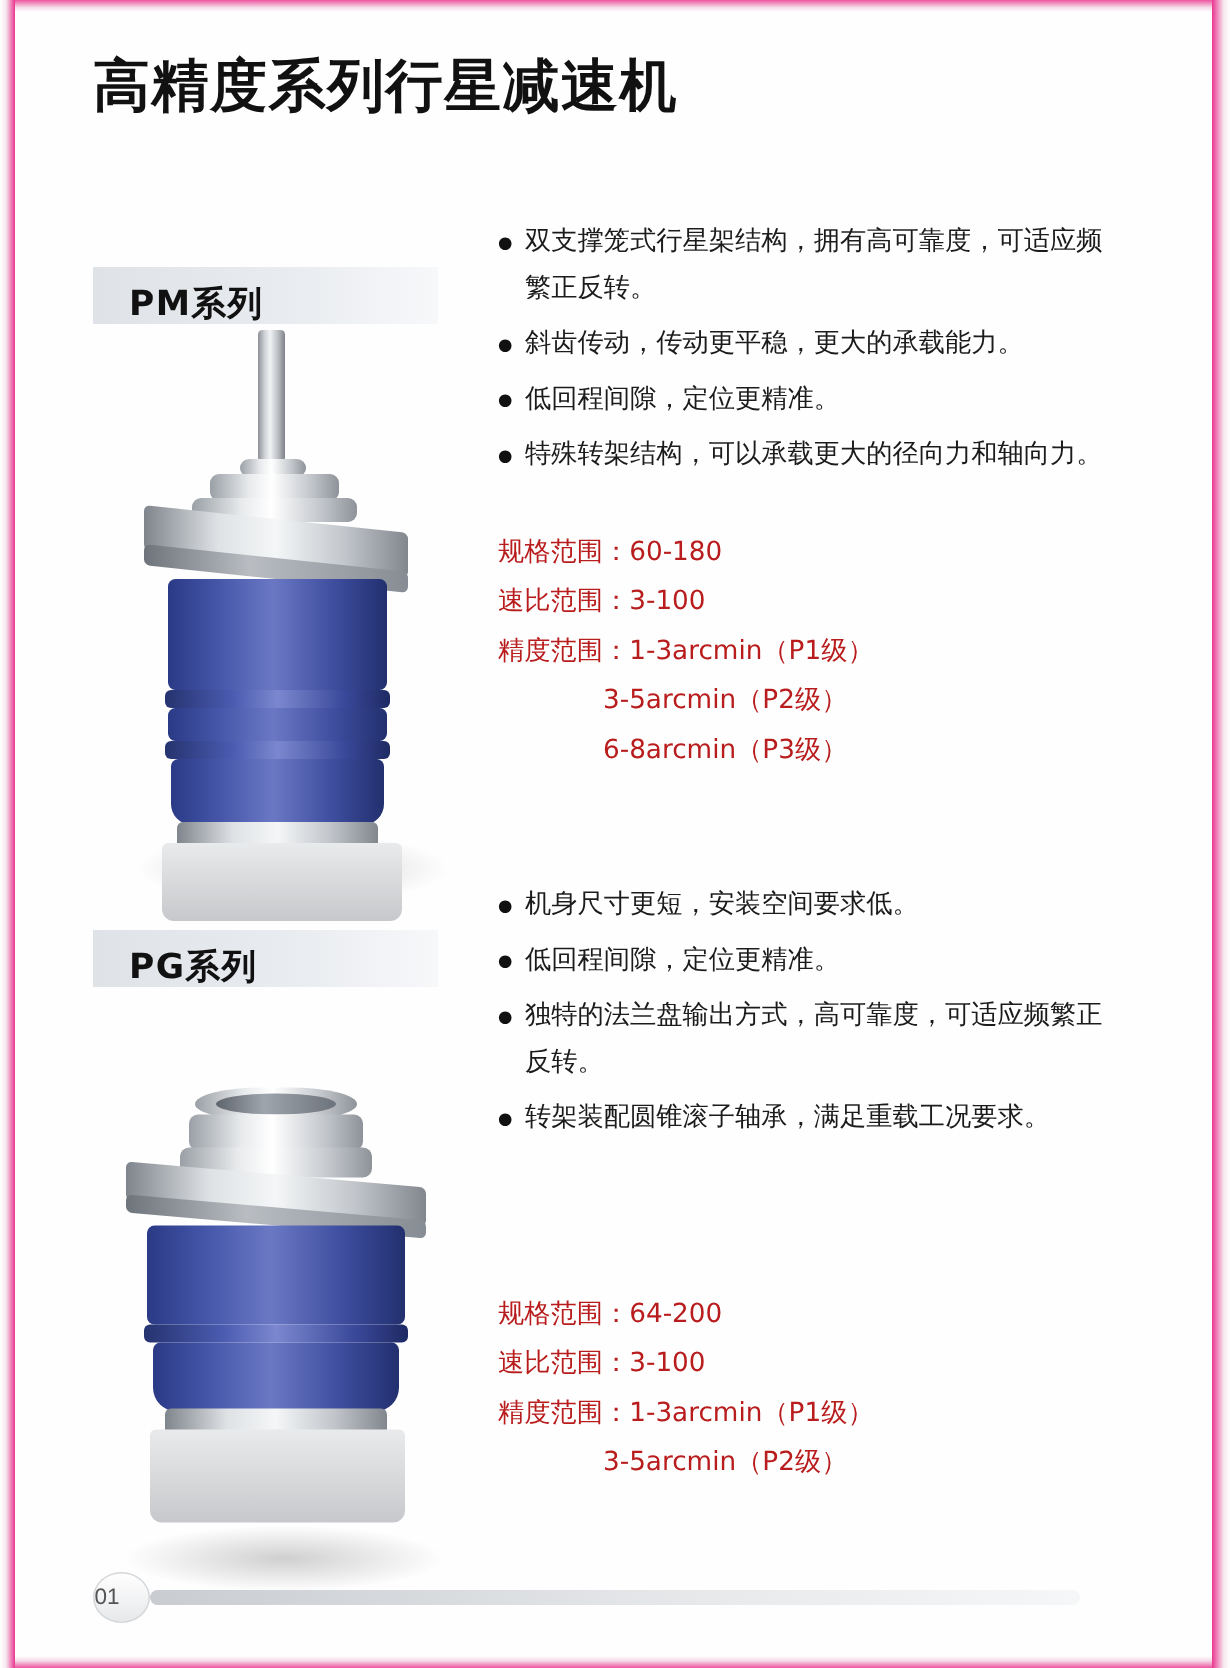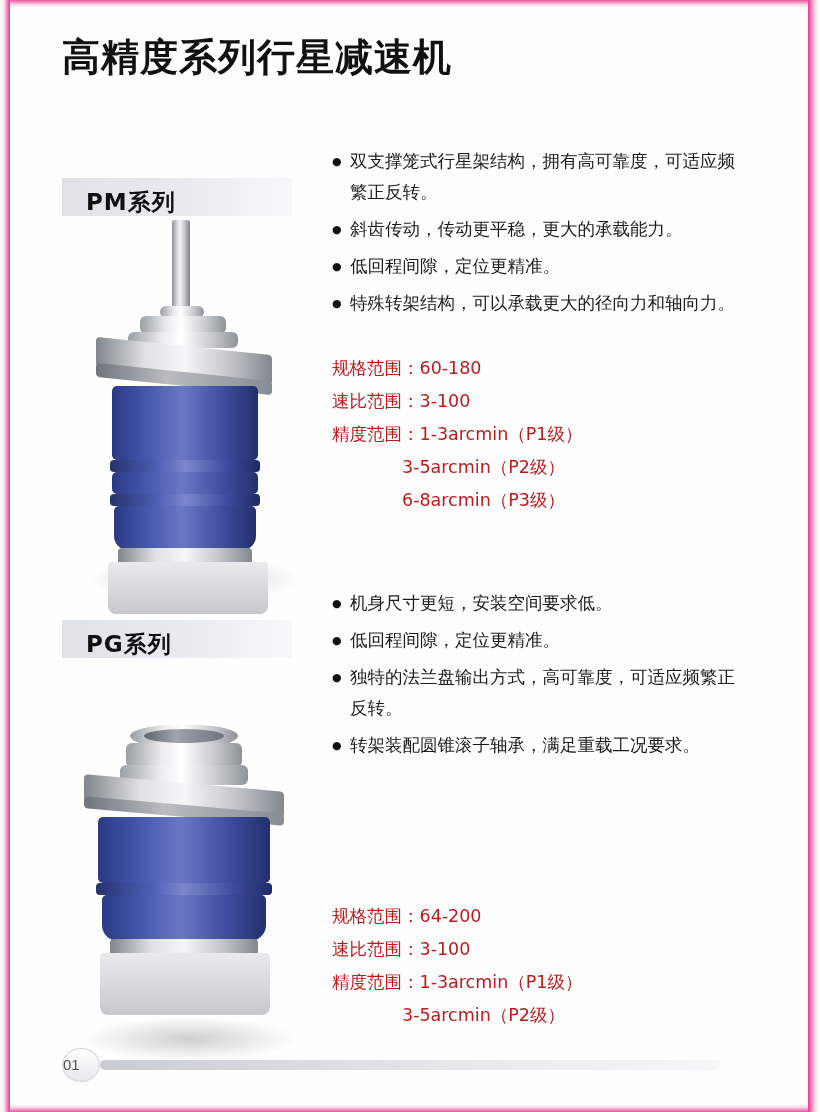--- a/index.html
+++ b/index.html
@@ -274,21 +274,21 @@
       <div class="base-plate" style="left:38px; top:236px; width:170px; height:62px; border-radius:4px 4px 8px 8px;"></div>
     </div>
 
     <div class="bullets">
       <div class="bullet">机身尺寸更短，安装空间要求低。</div>
       <div class="bullet">低回程间隙，定位更精准。</div>
       <div class="bullet">独特的法兰盘输出方式，高可靠度，可适应频繁正反转。</div>
       <div class="bullet">转架装配圆锥滚子轴承，满足重载工况要求。</div>
     </div>
 
-    <div class="specs" style="top:288px;margin-top:40px;">
+    <div class="specs" style="top:288px;">
       <div>规格范围：64-200</div>
       <div>速比范围：3-100</div>
       <div>精度范围：1-3arcmin（P1级）</div>
       <span class="ind">3-5arcmin（P2级）</span>
     </div>
   </div>
 
   <div class="footer-bar"></div>
   <div class="page-num">01</div>
 

